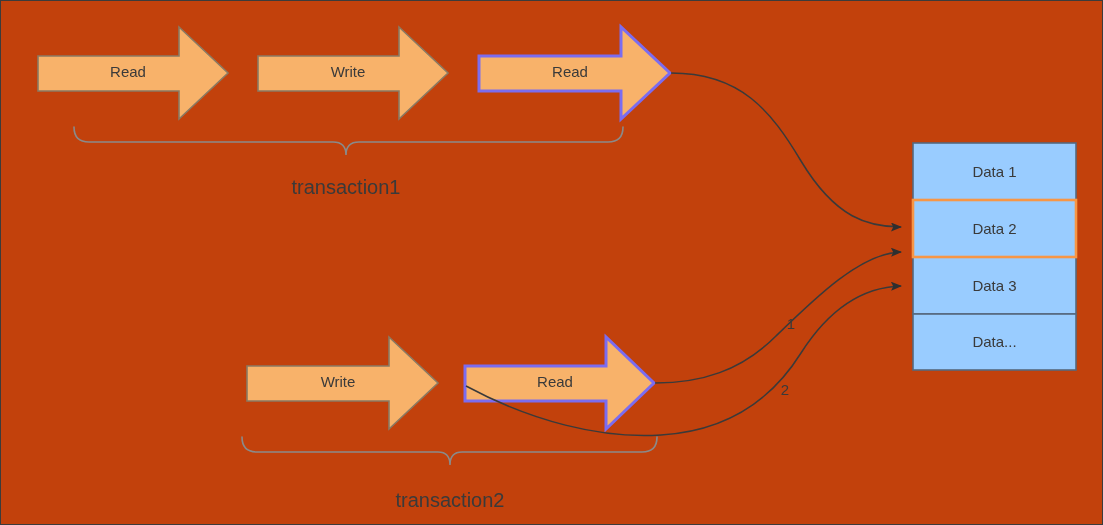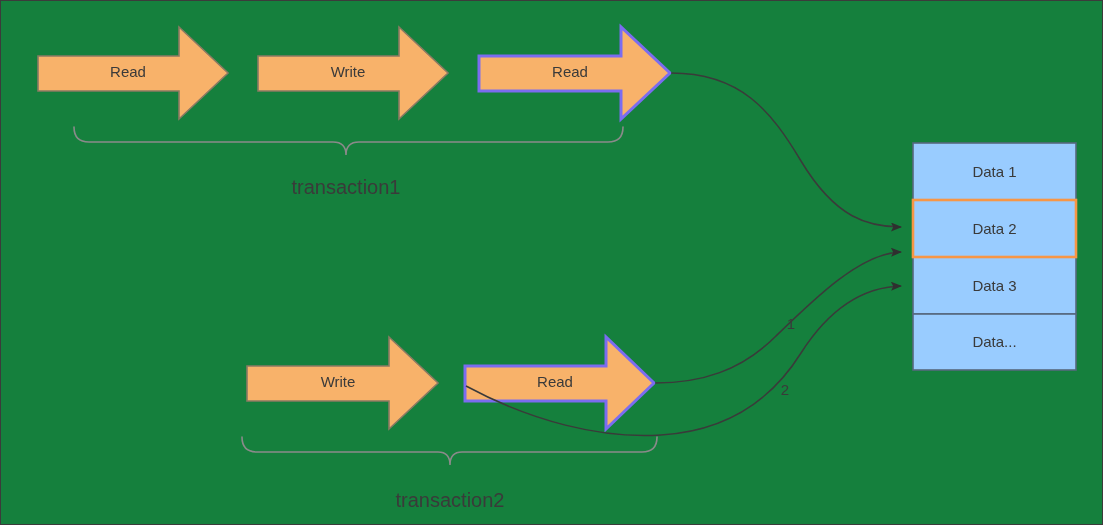--- a/index.html
+++ b/index.html
@@ -7,21 +7,21 @@
     padding: 0;
     background: #ffffff;
   }
   body {
     font-family: "Liberation Sans", sans-serif;
   }
   #canvas {
     position: relative;
     width: 1103px;
     height: 525px;
-    background: #15803d;
+    background: #c2410c;
     border: 1px solid #3b3b3b;
     box-sizing: border-box;
     overflow: hidden;
   }
   #diagram-svg {
     position: absolute;
     left: 0;
     top: 0;
     width: 1103px;
     height: 525px;

